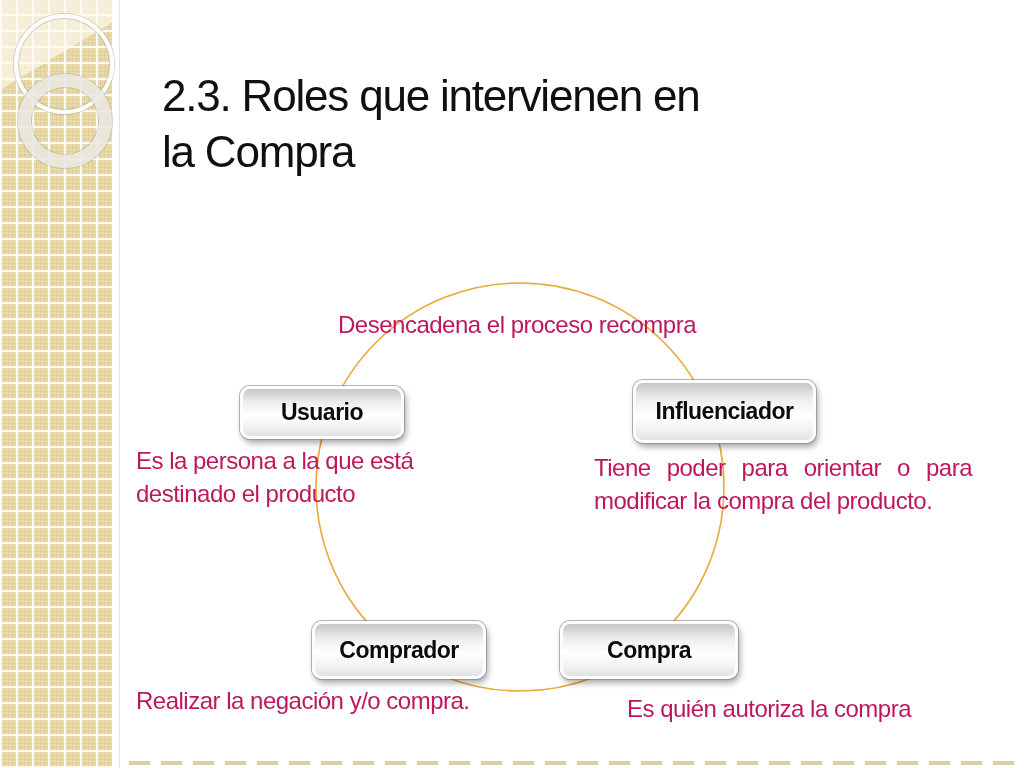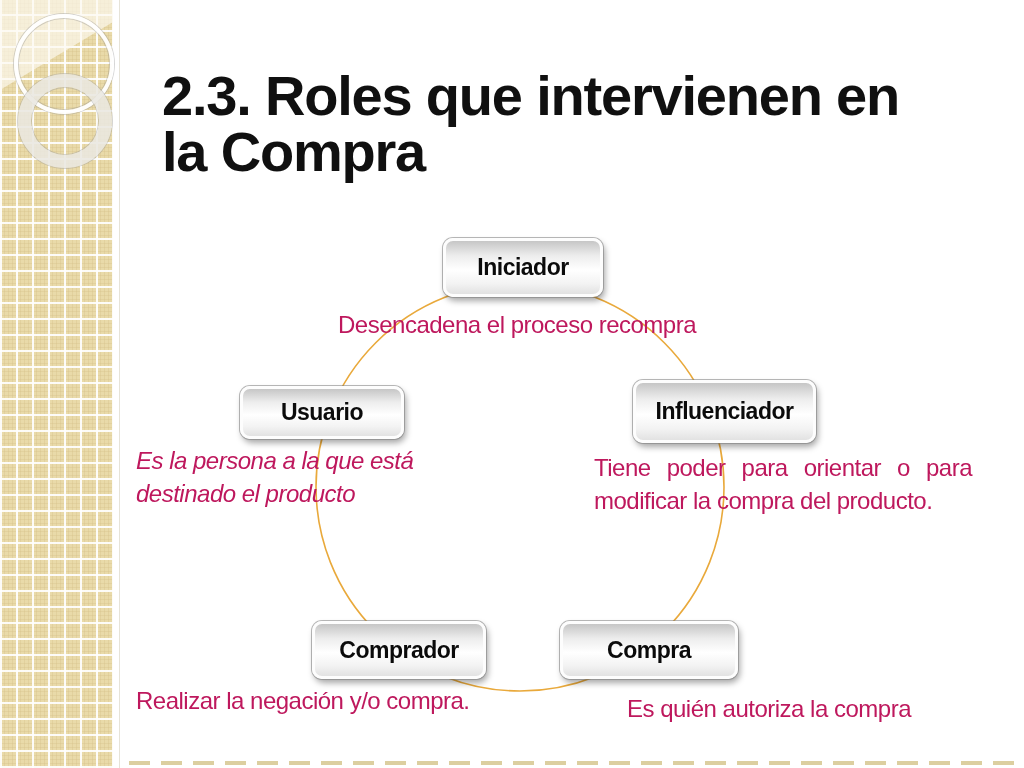--- a/index.html
+++ b/index.html
@@ -33,21 +33,21 @@
   }
   .ring-thick{
     position:absolute;left:18px;top:74px;width:68px;height:68px;
     border:13px solid rgba(233,231,224,0.88);border-radius:50%;
     box-shadow:0 0 0 1px rgba(160,160,160,0.45), inset 0 0 0 1px rgba(160,160,160,0.45);
   }
   .sidebar-edge-line{position:absolute;left:119px;top:0;width:1px;height:768px;background:#E6E3D8;}
   
   .title{
     position:absolute;left:162px;top:68px;width:740px;
-    font-size:56px;font-weight:bold;letter-spacing:-1.2px;
+    font-size:44px;font-weight:normal;letter-spacing:-1.2px;
     line-height:56px;color:#101010;
   }
   
   .cycle-svg{position:absolute;left:0;top:0;width:1024px;height:768px;z-index:1;}
   .node{
     position:absolute;z-index:3;
     border-radius:10px;border:3px solid #FDFDFD;
     background:linear-gradient(180deg,#C6C6C6 0%,#EDEDED 28%,#FFFFFF 55%,#F3F3F3 80%,#E2E2E2 100%);
     box-shadow:0 0 0 1px rgba(125,125,125,0.55), 2px 4px 6px rgba(0,0,0,0.35);
     display:flex;align-items:center;justify-content:center;
@@ -58,21 +58,21 @@
   .node-usuario{left:240px;top:386px;width:158px;height:47px;justify-content:center;}
   .node-influenciador{left:633px;top:380px;width:177px;height:57px;}
   .node-comprador{left:312px;top:621px;width:168px;height:52px;align-items:center;}
   .node-decidor{left:560px;top:621px;width:172px;height:52px;}
   .desc{
     position:absolute;z-index:2;
     font-size:24px;letter-spacing:-0.5px;color:#be185d;line-height:33px;
     white-space:nowrap;
   }
   .desc-iniciador{left:338px;top:308px;}
-  .desc-usuario{left:136px;top:444px;font-style:italic;}
+  .desc-usuario{left:136px;top:444px;}
   .desc-influenciador{left:594px;top:451px;width:378px;white-space:normal;}
   .desc-influenciador .justify-line{text-align:justify;text-align-last:justify;}
   .desc-comprador{left:136px;top:684px;}
   .desc-decidor{left:627px;top:692px;}
   
   .bottom-dashes{
     position:absolute;left:129px;top:761px;width:895px;height:4px;
     background:repeating-linear-gradient(90deg,#DCCFA0 0 21px, rgba(0,0,0,0) 21px 32px);
   }
 </style>
@@ -91,23 +91,20 @@
 
   <div class="title">
     <div>2.3. Roles que intervienen en</div>
     <div>la Compra</div>
   </div>
 
   <svg class="cycle-svg" viewBox="0 0 1024 768">
     <circle cx="520" cy="487" r="204" fill="none" stroke="#E9A93B" stroke-width="1.6"></circle>
   </svg>
 
-  <div class="node node-iniciador">
-    <span>Iniciador</span>
-  </div>
   <div class="node node-influenciador">
     <span>Influenciador</span>
   </div>
   <div class="node node-decidor">
     <span>Compra</span>
   </div>
   <div class="node node-comprador">
     <span>Comprador</span>
   </div>
   <div class="node node-usuario">

